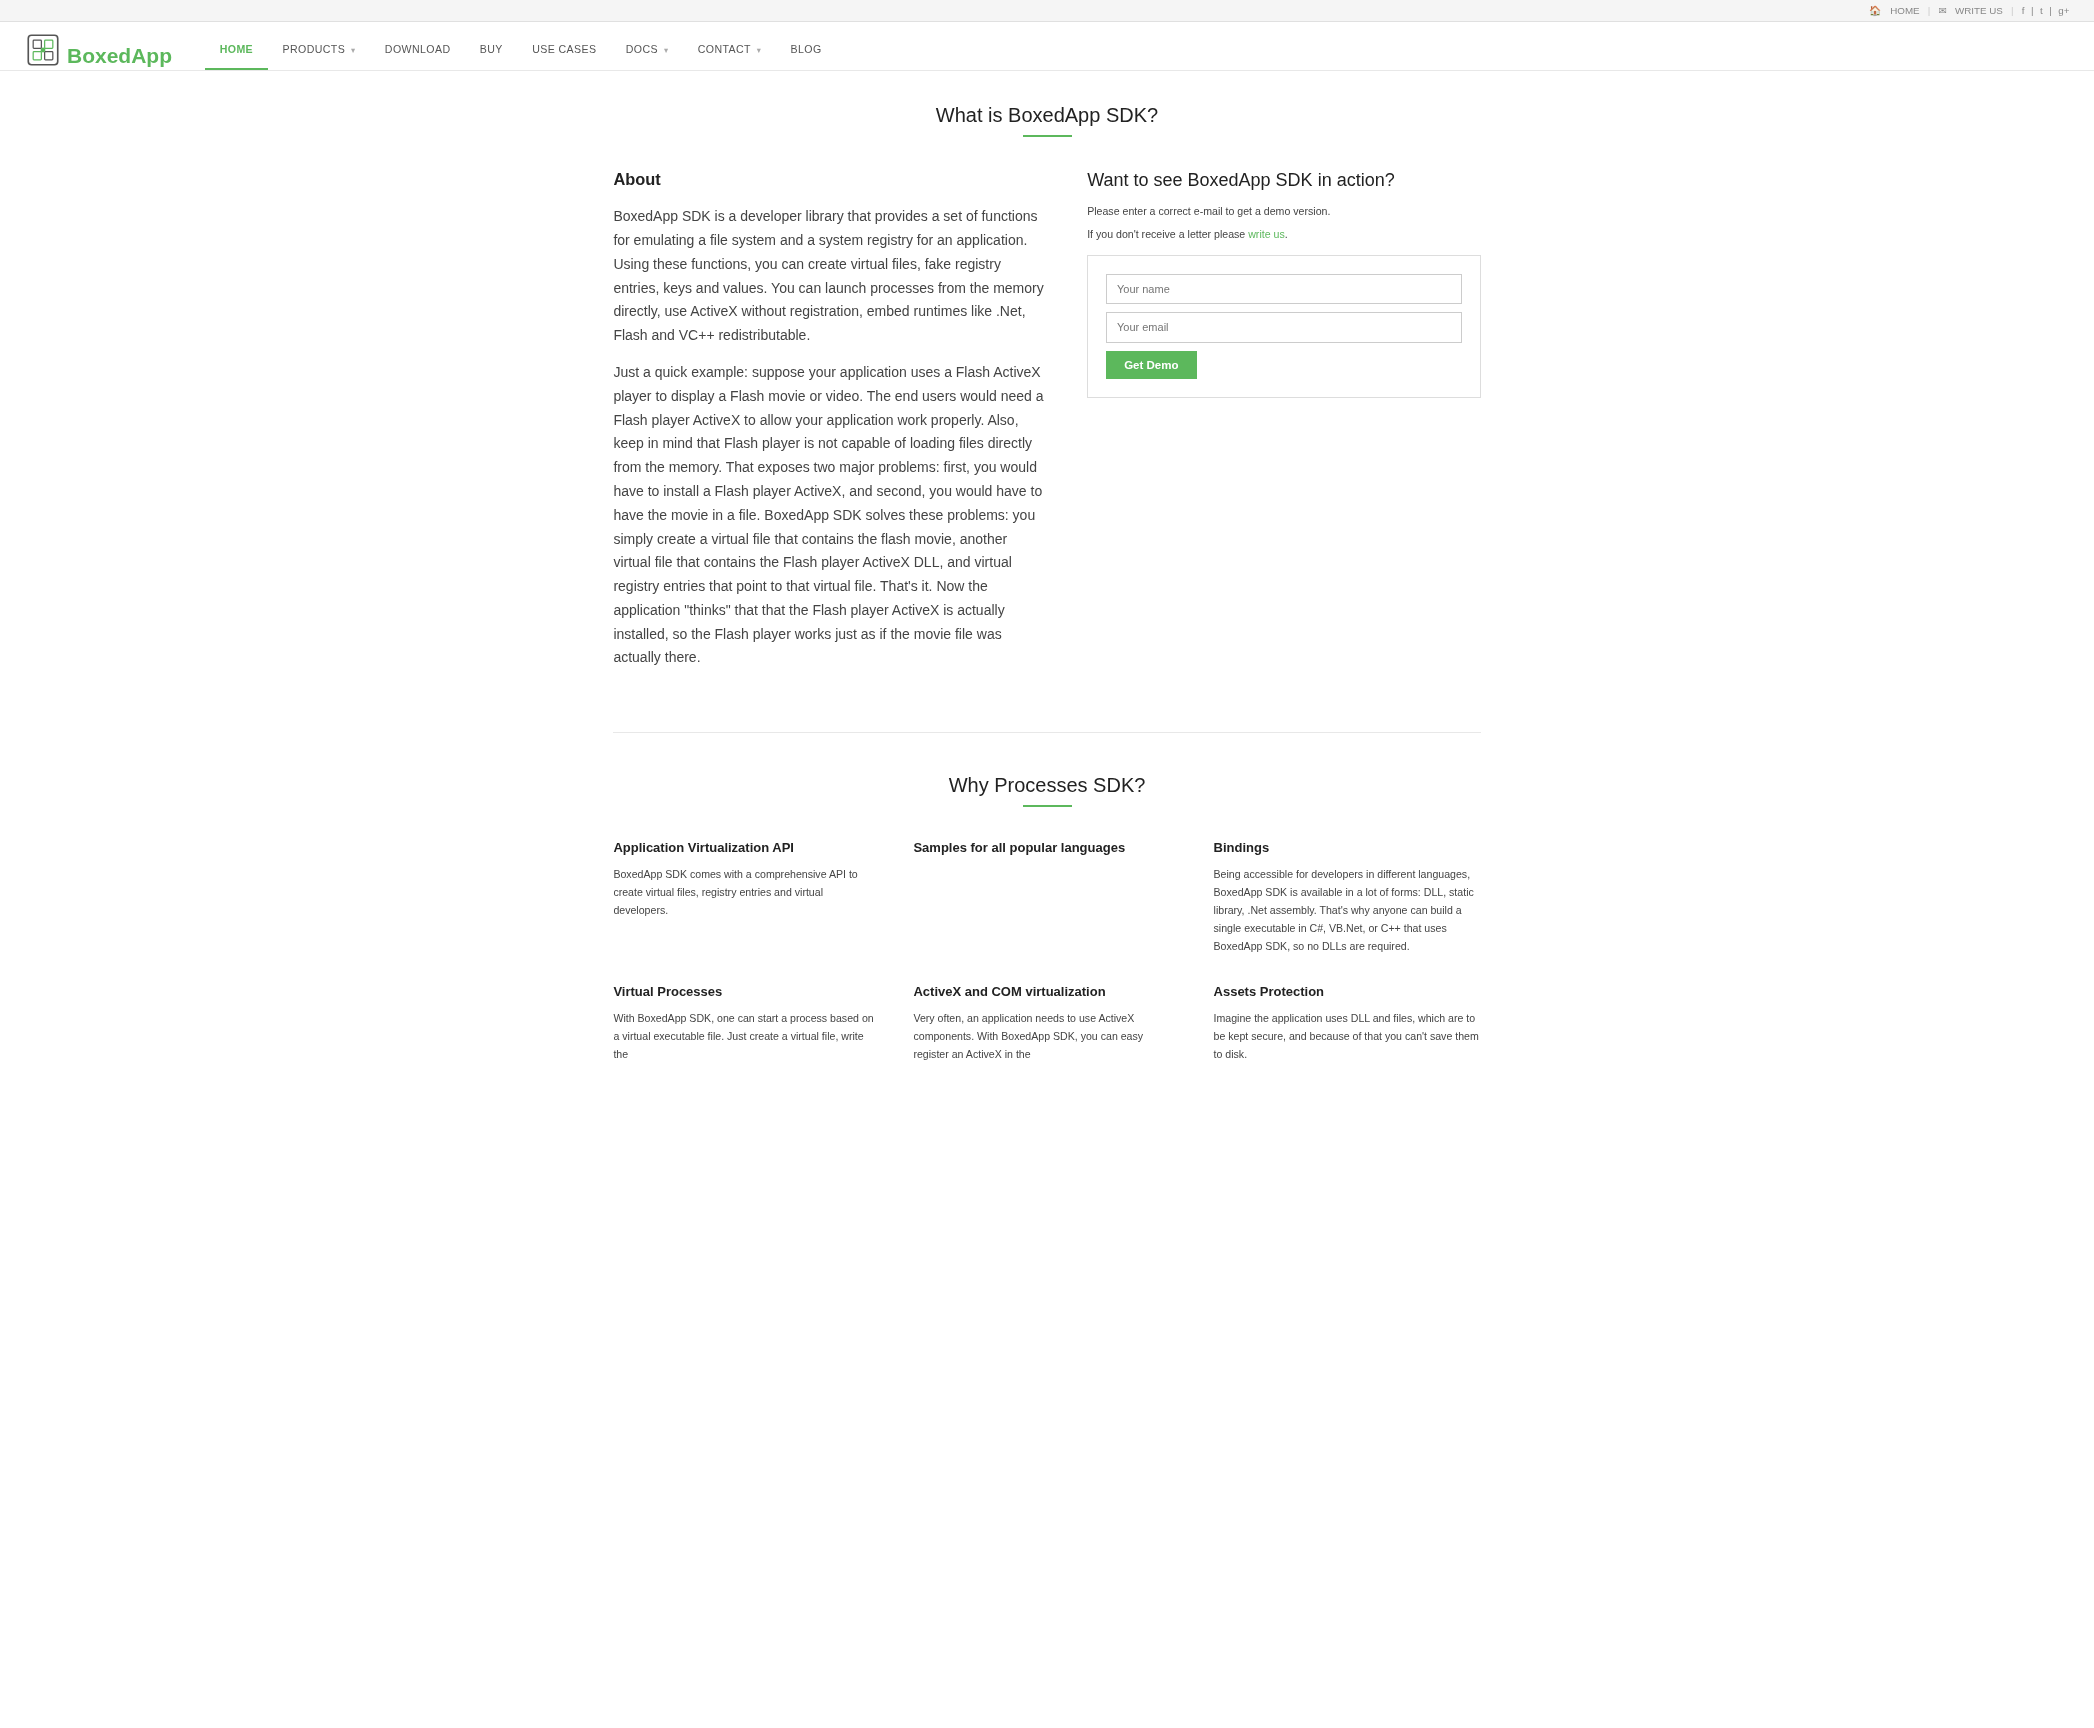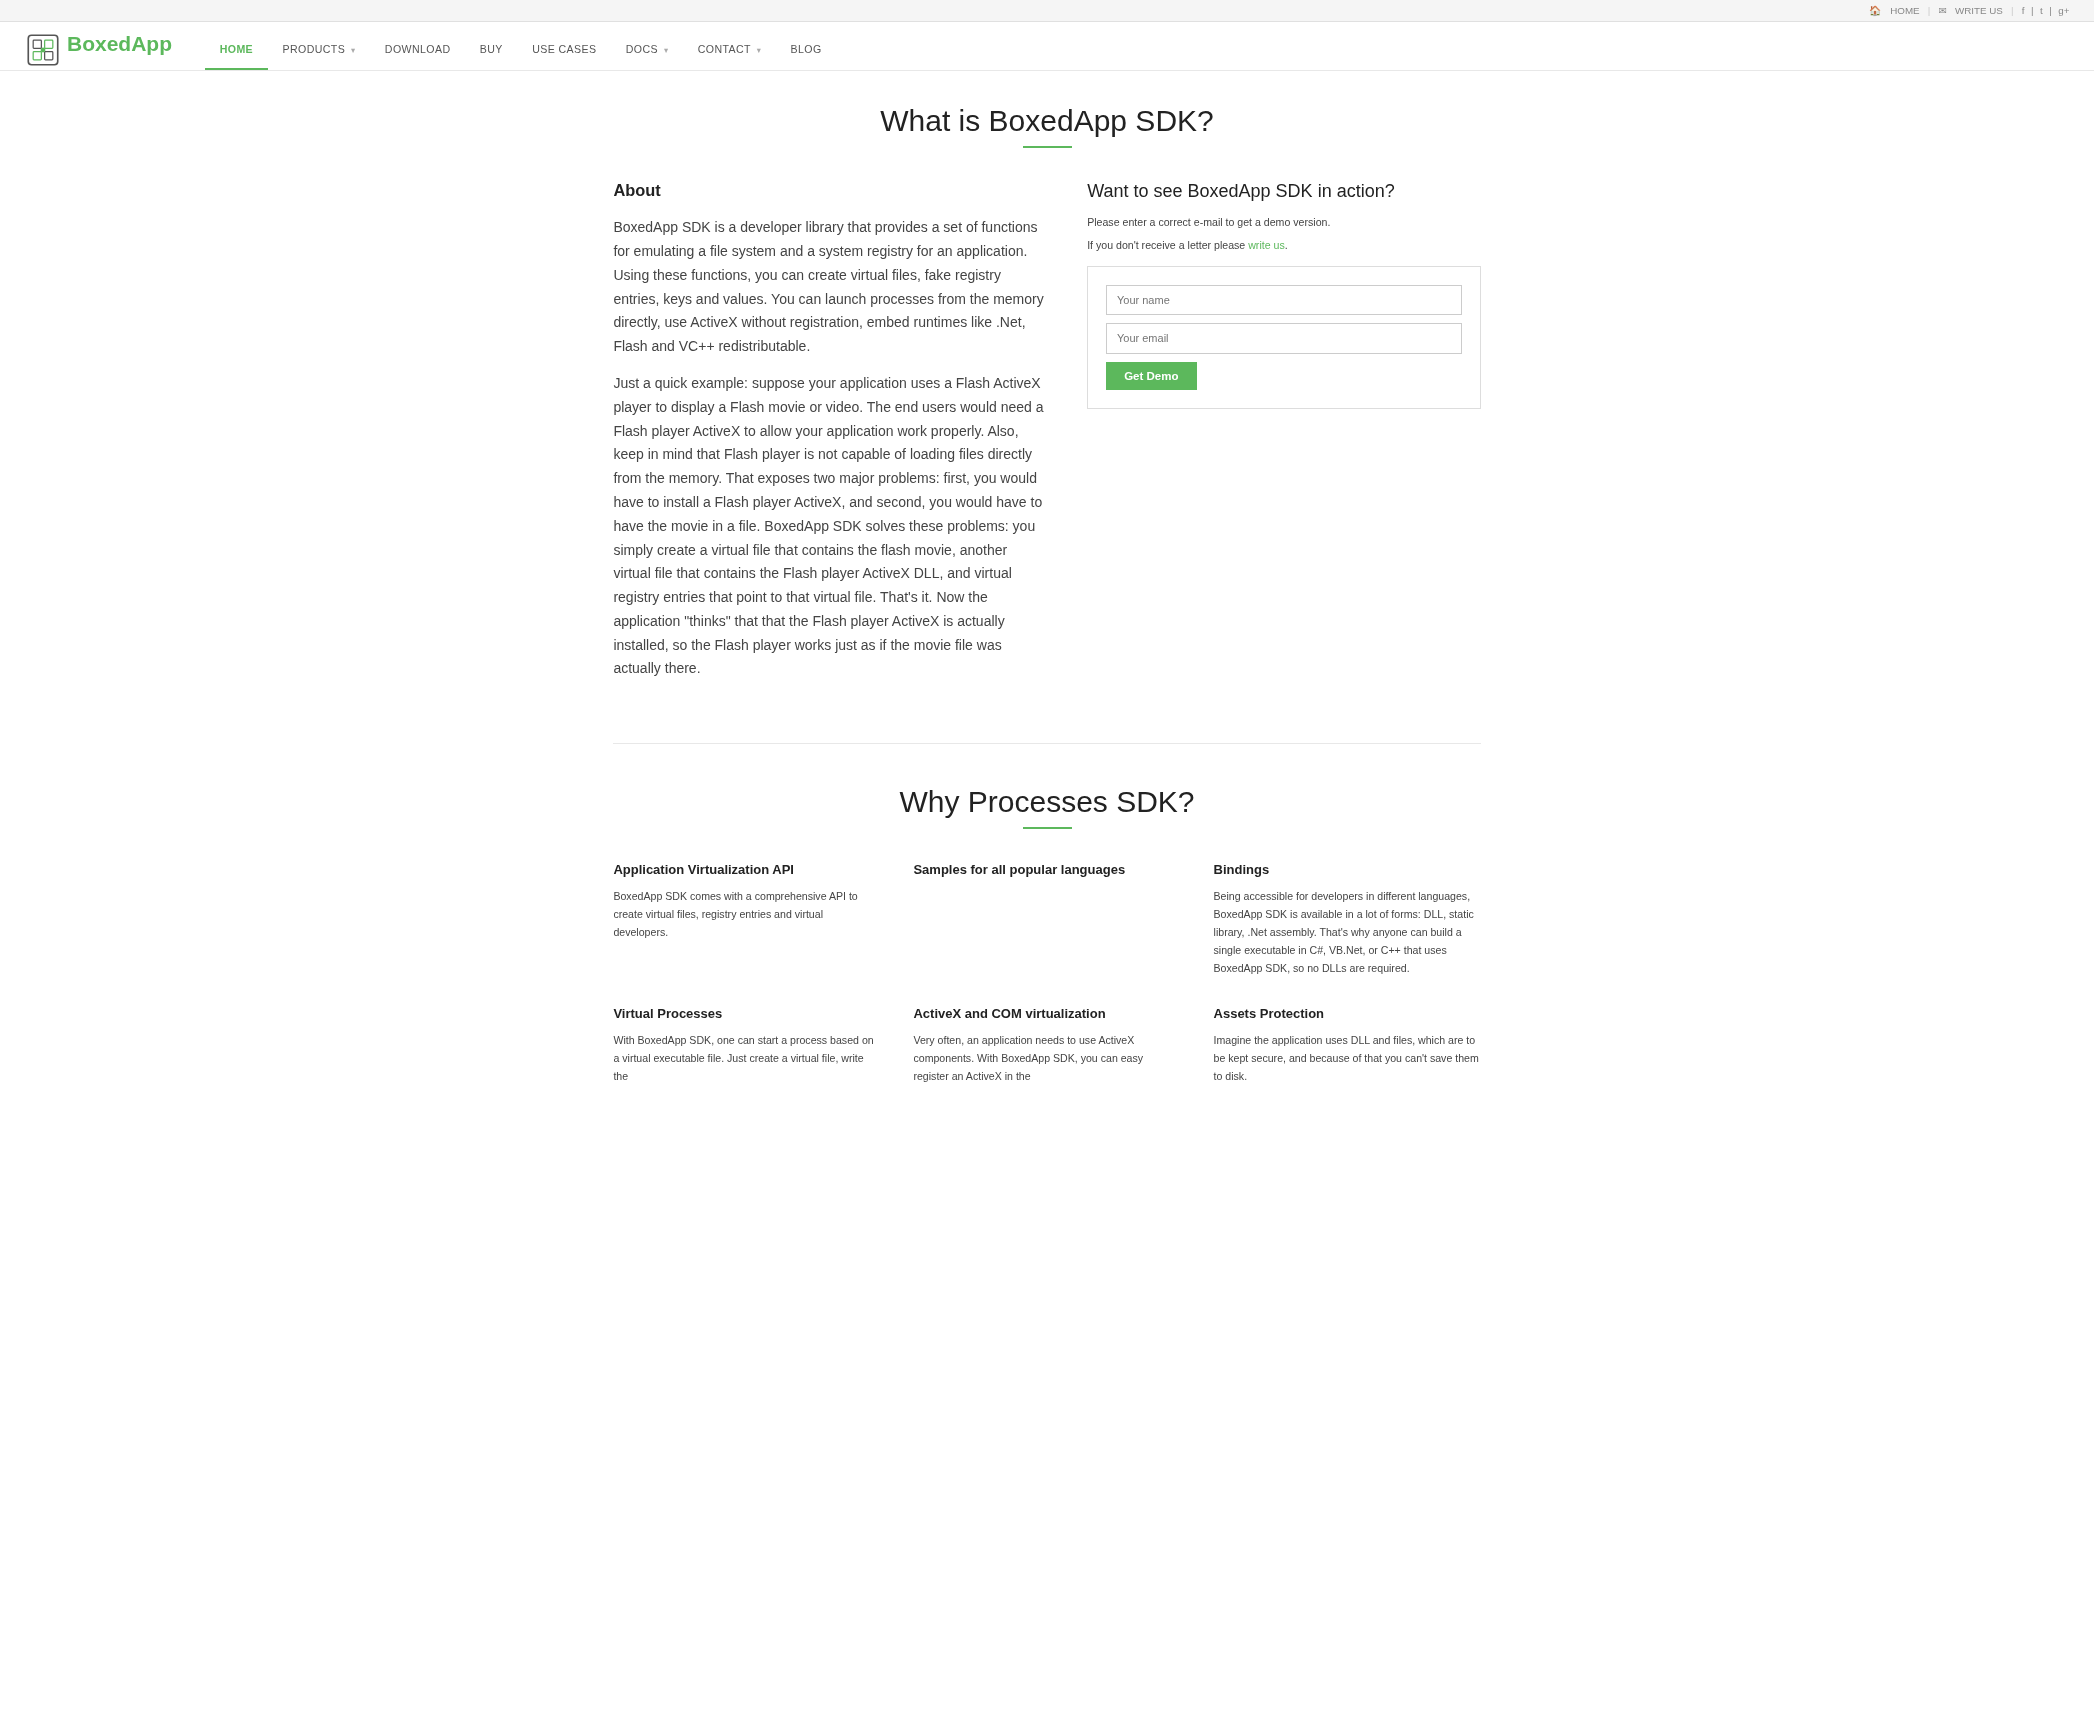--- a/index.html
+++ b/index.html
@@ -23,21 +23,21 @@
 
     
     .header {
       display: flex;
       align-items: center;
       padding: 8.2px 24.5px 0 24.5px;
       border-bottom: 0.8px solid #e8e8e8;
     }
     .logo-area {
       display: flex;
-      align-items: flex-start;
+      align-items: flex-end;
       gap: 6.5px;
       margin-right: 33px;
     }
     .logo-text {
       font-size: 21px;
       font-weight: bold;
       color: #222;
     }
     .logo-text span { color: #5cb85c; }
     .logo-icon {
@@ -73,21 +73,21 @@
     
     .main-content {
       max-width: 900px;
       margin: 0 auto;
       padding: 33px 16.4px;
     }
 
     
     .section-title {
       text-align: center;
-      font-size: 30px;
+      font-size: 20px;
       font-weight: normal;
       color: #222;
       margin-bottom: 8.2px;
     }
     .section-title-underline {
       width: 49px;
       height: 1.6px;
       background: #5cb85c;
       margin: 0 auto 33px auto;
     }

